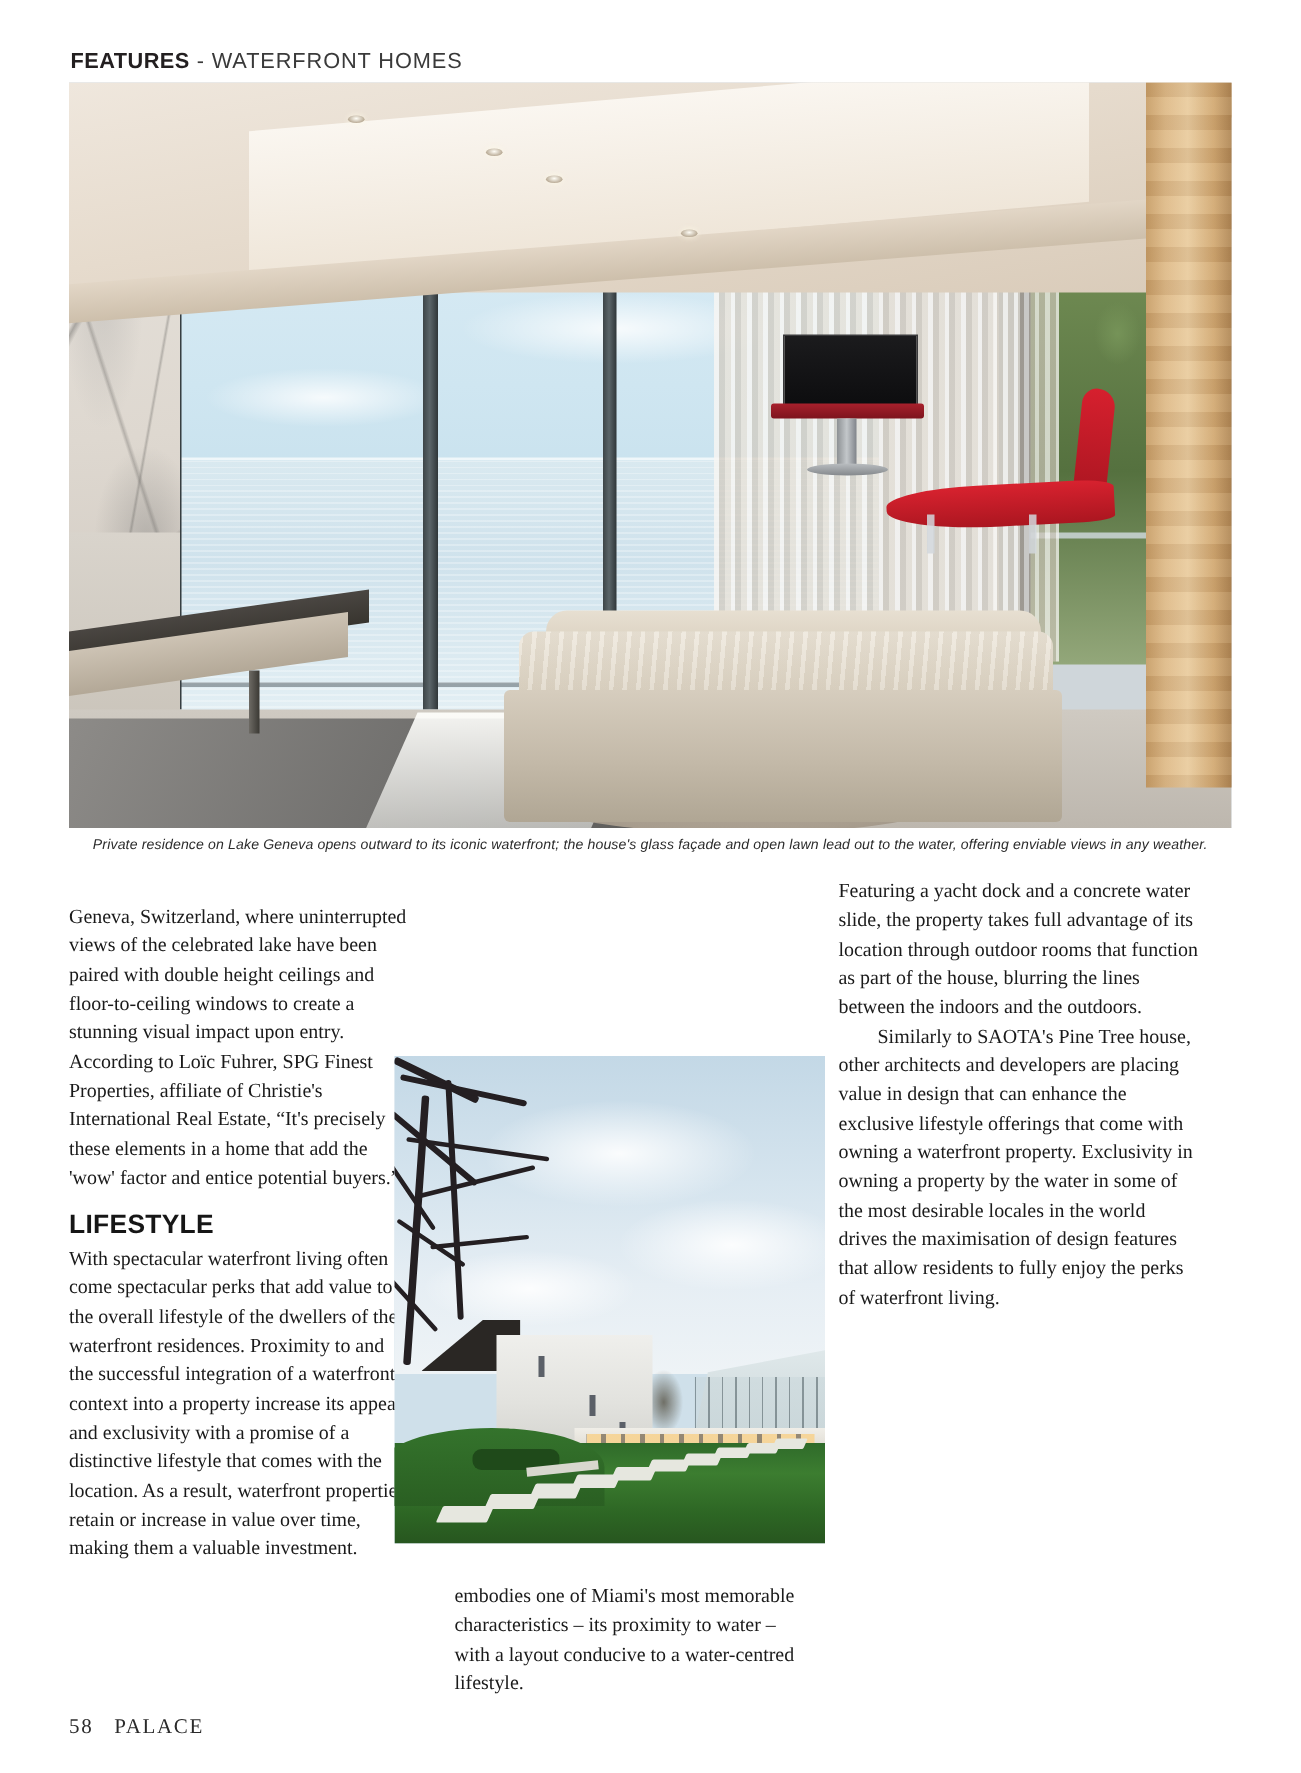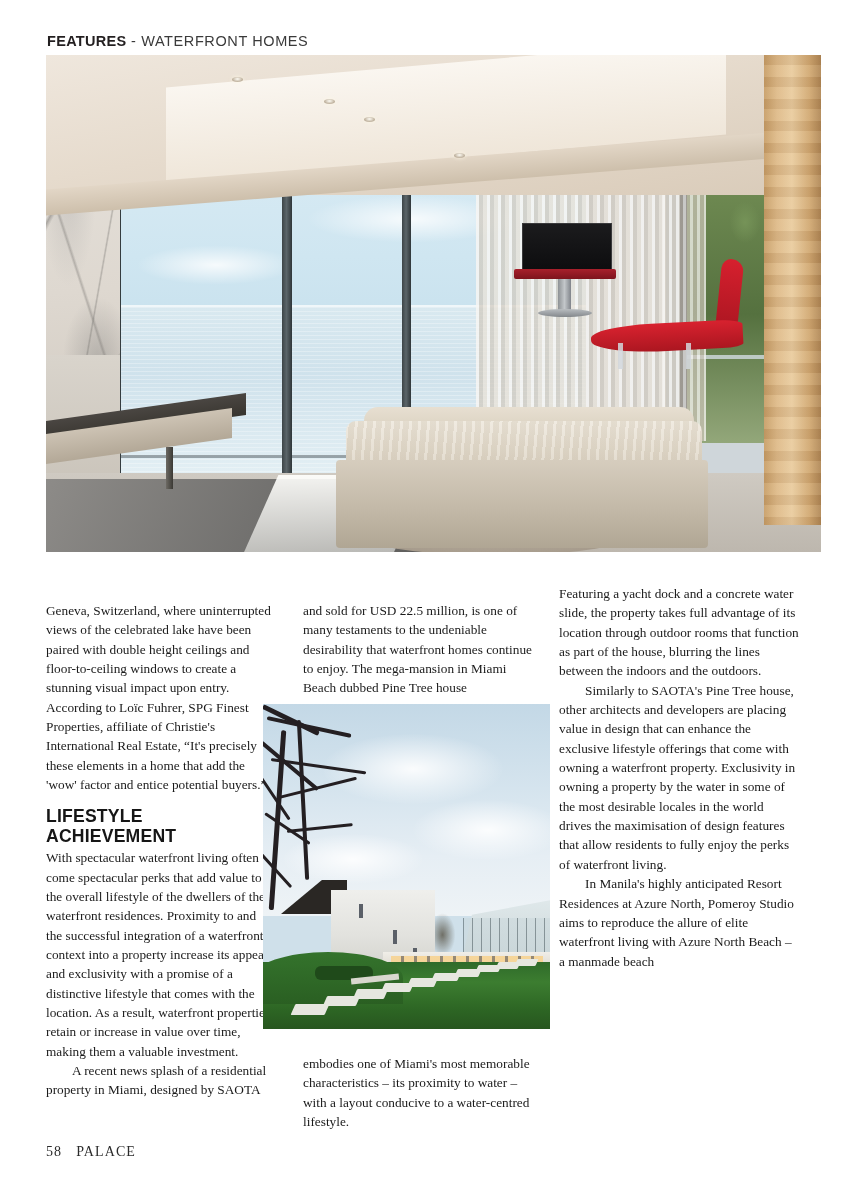--- a/index.html
+++ b/index.html
@@ -491,34 +491,30 @@
       <div class="h-bed-quilt"></div>
       <div class="h-bed-mattress"></div>
       <div class="h-bed-base"></div>
 
       <div class="h-column-top"></div>
       <div class="h-column"></div>
       <div class="h-wall-right"></div>
     </div>
   </div>
 
+  <div class="caption">Private residence on Lake Geneva opens outward to its iconic waterfront; the house's glass façade and open lawn lead out to the water, offering enviable views in any weather.</div>
 
   <div class="col" id="col1">
     <p>Geneva, Switzerland, where uninterrupted views of the celebrated lake have been paired with double height ceilings and floor-to-ceiling windows to create a stunning visual impact upon entry. According to Loïc Fuhrer, SPG Finest Properties, affiliate of Christie's International Real Estate, “It's precisely these elements in a home that add the 'wow' factor and entice potential buyers.”</p>
     <div class="section-heading">
       <div>LIFESTYLE</div>
-      <div>ACHIEVEMENT</div>
     </div>
     <p>With spectacular waterfront living often come spectacular perks that add value to the overall lifestyle of the dwellers of their waterfront residences. Proximity to and the successful integration of a waterfront context into a property increase its appeal and exclusivity with a promise of a distinctive lifestyle that comes with the location. As a result, waterfront properties retain or increase in value over time, making them a valuable investment.</p>
-    <p class="indent">A recent news splash of a residential property in Miami, designed by SAOTA</p>
-  </div>
-
-  <div class="col" id="col2">
-    <p>and sold for USD 22.5 million, is one of many testaments to the undeniable desirability that waterfront homes continue to enjoy. The mega-mansion in Miami Beach dubbed Pine Tree house</p>
-  </div>
+  </div>
+
 
   <div class="inset">
     <div class="i-sky"></div>
     <div class="i-cloud" style="left:60px;top:30px;width:180px;height:70px;"></div>
     <div class="i-cloud" style="left:150px;top:96px;width:150px;height:60px;"></div>
     <div class="i-cloud" style="left:20px;top:130px;width:140px;height:50px;"></div>
 
     <div class="i-tree">
       <div class="i-branch" style="left:6px;top:4px;width:62px;height:5px;transform:rotate(26deg);"></div>
       <div class="i-branch" style="left:10px;top:16px;width:86px;height:4px;transform:rotate(12deg);"></div>
@@ -562,20 +558,19 @@
     <div class="i-step" style="left:253px;top:255px;width:21px;height:7px;"></div>
   </div>
 
   <div class="col" id="col2-bottom">
     <p>embodies one of Miami's most memorable characteristics – its proximity to water – with a layout conducive to a water-centred lifestyle.</p>
   </div>
 
   <div class="col" id="col3">
     <p>Featuring a yacht dock and a concrete water slide, the property takes full advantage of its location through outdoor rooms that function as part of the house, blurring the lines between the indoors and the outdoors.</p>
     <p class="indent">Similarly to SAOTA's Pine Tree house, other architects and developers are placing value in design that can enhance the exclusive lifestyle offerings that come with owning a waterfront property. Exclusivity in owning a property by the water in some of the most desirable locales in the world drives the maximisation of design features that allow residents to fully enjoy the perks of waterfront living.</p>
-    <p class="indent">In Manila's highly anticipated Resort Residences at Azure North, Pomeroy Studio aims to reproduce the allure of elite waterfront living with Azure North Beach – a manmade beach</p>
   </div>
 
   <div class="footer">
     <span class="f-num">58</span><span>PALACE</span>
   </div>
 
 </div>
 
 </body></html>

